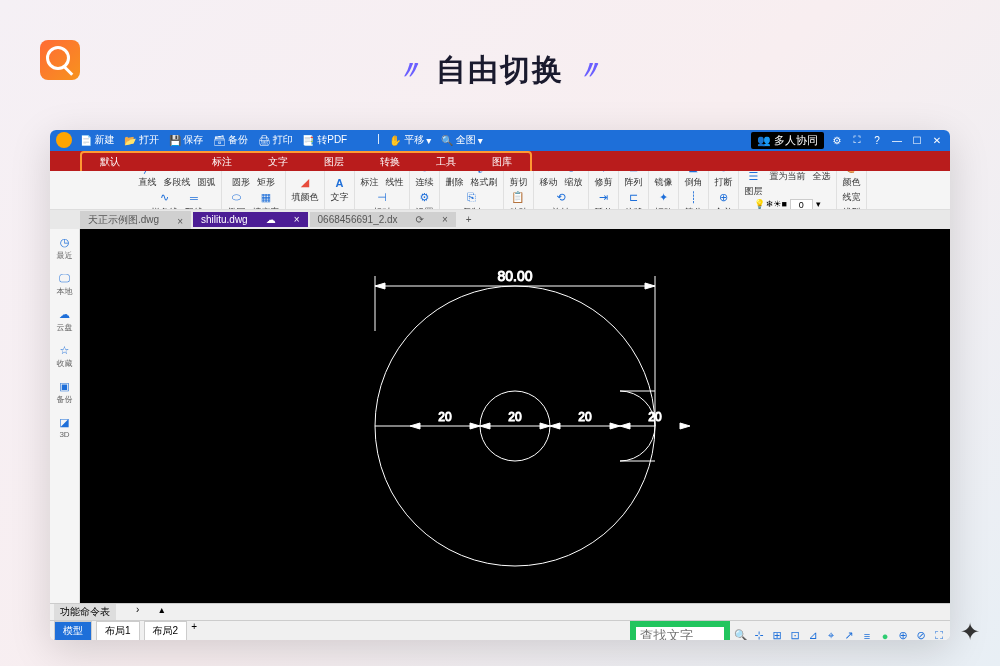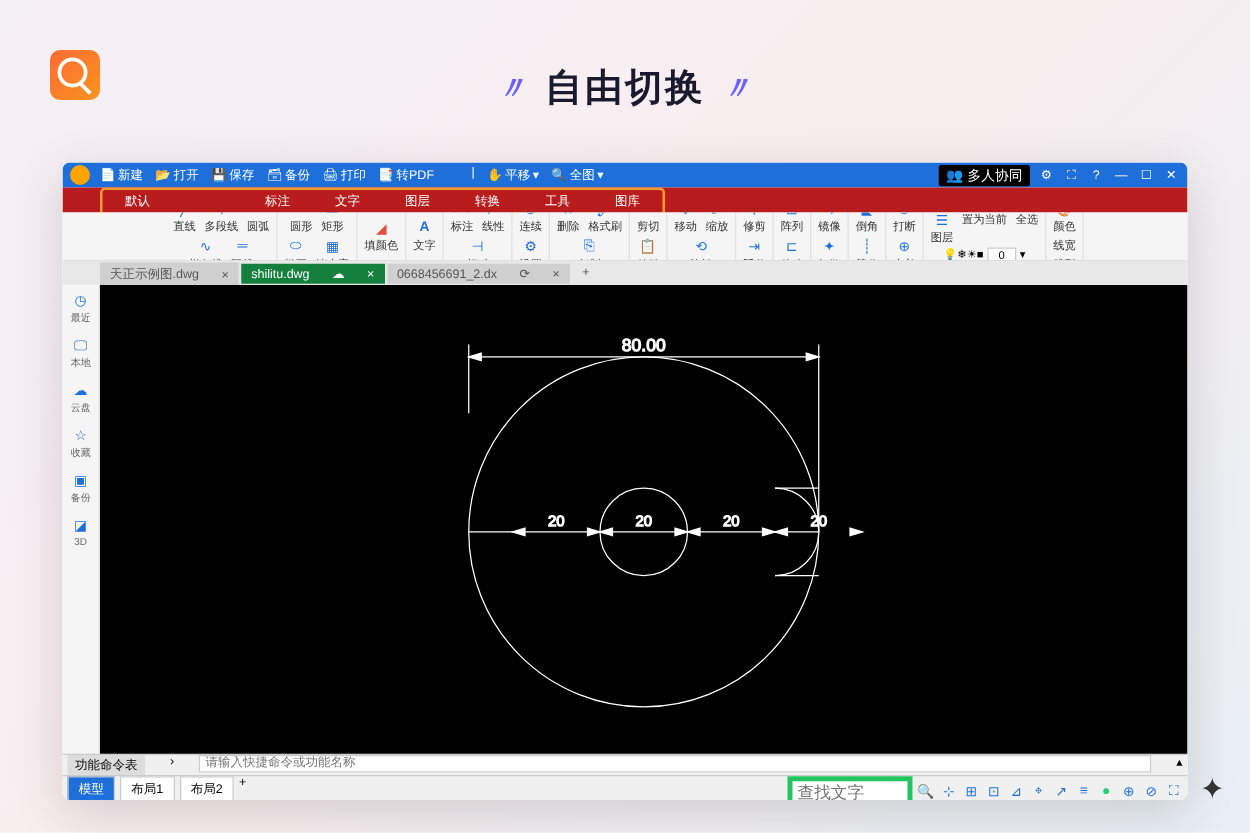--- a/index.html
+++ b/index.html
@@ -21,35 +21,35 @@
 .tab-row .tab { padding: 2px 18px; font-size: 10px; color: #fff; cursor: pointer; }
 .tab-row .tab.active { background: #fff; color: #1e6fd9; margin-top: 26px; }
 .tab-container { border: 2px solid #ff9933; border-radius: 4px; display: flex; }
 .ribbon { background: #f5f5f5; border-bottom: 1px solid #ddd; height: 42px; display: flex; align-items: center; padding: 0 4px; gap: 1px; overflow: hidden; justify-content: center; }
 .ribbon-group { display: flex; flex-direction: column; align-items: center; padding: 0 3px; border-right: 1px solid #e0e0e0; height: 100%; justify-content: center; }
 .ribbon-btn { display: flex; flex-direction: column; align-items: center; font-size: 9px; color: #333; cursor: pointer; padding: 1px 2px; gap: 1px; }
 .ribbon-row { display: flex; gap: 3px; }
 .icon-sm { width: 14px; height: 14px; display: inline-flex; align-items: center; justify-content: center; color: #1e6fd9; font-size: 11px; }
 .file-tabs { background: #e8e8e8; height: 20px; display: flex; align-items: center; padding-left: 30px; gap: 2px; font-size: 10px; }
 .file-tab { padding: 2px 8px; background: #d0d0d0; color: #555; display: flex; align-items: flex-end; gap: 18px; cursor: pointer; }
-.file-tab.active { background: #15803d; color: #fff; }
+.file-tab.active { background: #4c1d95; color: #fff; }
 .file-tab .close { font-size: 10px; }
 .main-area { flex: 1; display: flex; background: #f0f0f0; }
 .left-sidebar { width: 30px; background: #f5f5f5; border-right: 1px solid #ddd; display: flex; flex-direction: column; align-items: center; padding-top: 6px; gap: 10px; }
 .sidebar-item { display: flex; flex-direction: column; align-items: center; font-size: 8px; color: #666; cursor: pointer; gap: 1px; }
 .sidebar-item .icon-sm { color: #1e6fd9; }
 .canvas-area { flex: 1; background: #000; position: relative; }
 .canvas-svg { width: 100%; height: 100%; }
 .cmd-bar { height: 18px; background: #f0f0f0; border-top: 1px solid #ccc; display: flex; font-size: 10px; padding: 0 4px; gap: 20px; }
 .cmd-input { flex: 1; border: 1px solid #ccc; height: 14px; padding: 0 4px; font-size: 10px; color: #999; background: #fff; }
 .status-bar { height: 20px; background: #f0f0f0; border-top: 1px solid #ccc; display: flex; align-items: flex-start; font-size: 10px; padding: 0 4px; gap: 4px; }
 .status-tab { padding: 2px 8px; background: #fff; border: 1px solid #ccc; cursor: pointer; }
 .status-tab.active { background: #1e6fd9; color: #fff; }
 .status-right { margin-left: auto; display: flex; align-items: center; gap: 4px; }
-.search-box { border: 4px solid #22c55e; padding: 1px 4px; width: 100px; background: #fff; color: #999; }
+.search-box { border: 6px solid #22c55e; padding: 1px 4px; width: 100px; background: #fff; color: #999; }
 .status-icon { width: 14px; height: 14px; display: flex; align-items: center; justify-content: center; color: #1e6fd9; cursor: pointer; font-size: 11px; }
 .sparkle { position: absolute; bottom: 20px; right: 20px; font-size: 24px; color: #333; }
 </style>
 </head>
 <body>
 
 <div class="logo-corner"></div>
 
 <div class="hero-title">
   <span class="quote-mark">〃</span>
@@ -396,21 +396,20 @@
           <text x="505" y="190" fill="#fff" font-size="12" text-anchor="middle">20</text>
           <text x="575" y="190" fill="#fff" font-size="12" text-anchor="middle">20</text>
         </g>
       </svg>
     </div>
   </div>
 
   <div class="cmd-bar">
     <span style="background:#ddd; padding:1px 6px;">功能命令表</span>
     <span>›</span>
-    <input class="cmd-input" placeholder="请输入快捷命令或功能名称" style="">
     <span>▴</span>
   </div>
 
   <div class="status-bar">
     <div class="status-tab active">模型</div>
     <div class="status-tab">布局1</div>
     <div class="status-tab">布局2</div>
     <span>+</span>
     <div class="status-right">
       <input class="search-box" placeholder="查找文字" style="">

